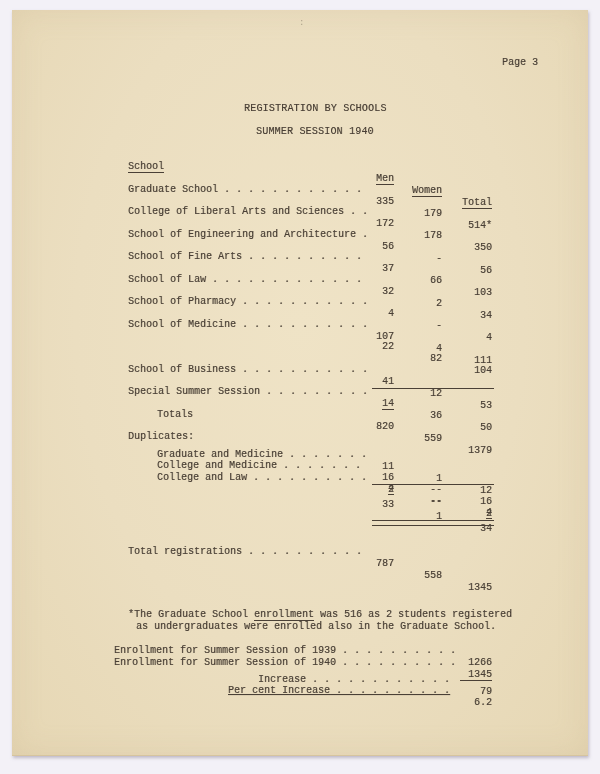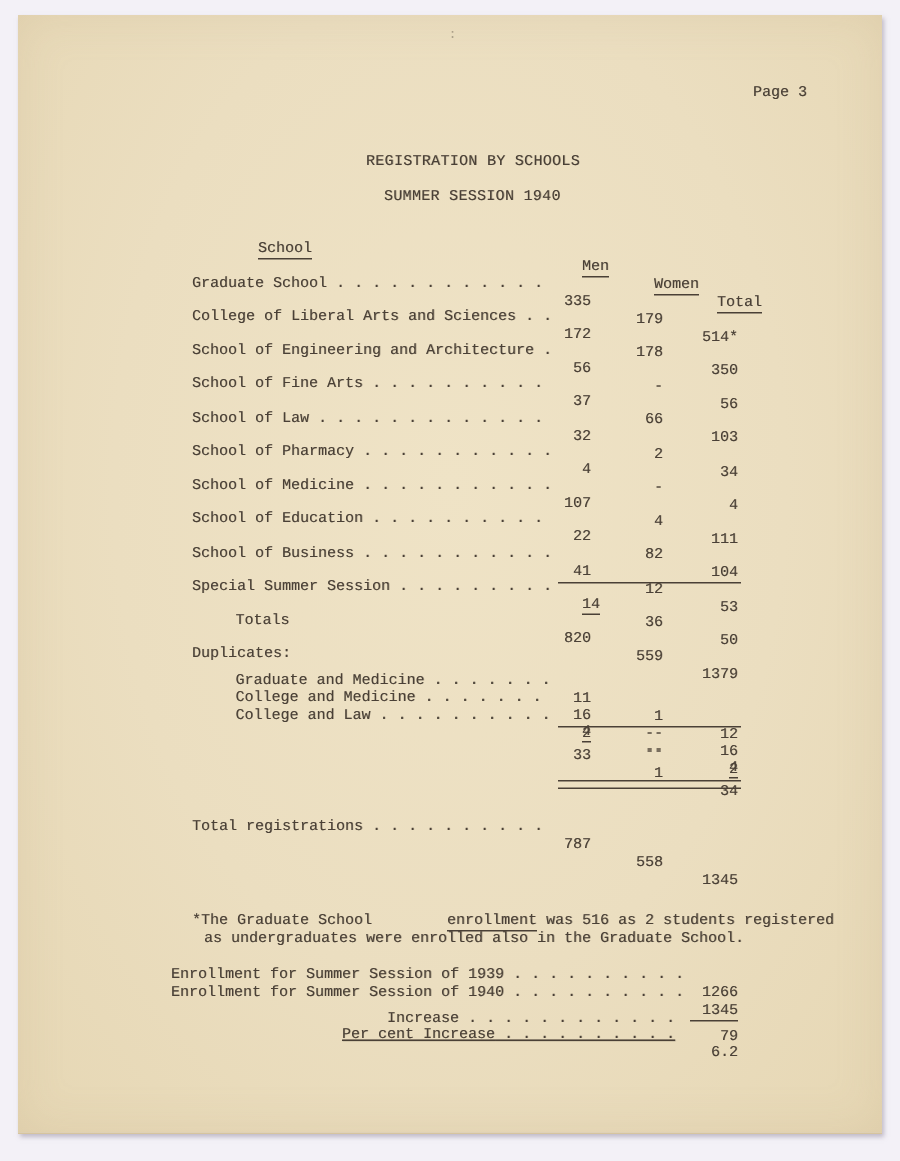--- a/index.html
+++ b/index.html
@@ -19,21 +19,21 @@
   .line{
     position:absolute;left:0;width:501px;height:12px;line-height:12px;
     font-size:10px;color:#4a4036;white-space:pre;
     text-shadow:0.4px 0.2px 0 rgba(74,64,54,0.45);
   }
   .lbl{position:absolute;left:128px;}
   .c{position:absolute;text-align:right;}
   .m{left:344px;width:50px;}
   .w{left:392px;width:50px;}
   .t{left:434px;width:58px;}
-  .ul{border-bottom:1.2px solid #4a4036;margin-left:44px;}
+  .ul{border-bottom:1.2px solid #4a4036;}
   .ul-pad{border-bottom:1.2px solid #4a4036;padding-left:8px;}
   .rule{position:absolute;left:372px;width:122px;height:0;border-top:1.3px solid #4a4036;}
   .dblrule{position:absolute;left:372px;width:122px;height:4px;border-top:1.3px solid #4a4036;border-bottom:1.3px solid #4a4036;}
   .title-line{letter-spacing:0.2px;}
   .artifact{position:absolute;font-size:9px;color:rgba(80,70,60,0.4);}
 </style>
 </head>
 <body>
 
 <div class="page">
@@ -95,21 +95,20 @@
     <span class="c w">-</span>
     <span class="c t">4</span>
   </div>
   <div class="line" style="top:307px;">
     <span class="lbl"><span>School of Medicine</span><span> . . . . . . . . . . .</span></span>
     <span class="c m">107</span>
     <span class="c w">4</span>
     <span class="c t">111</span>
   </div>
   <div class="line" style="top:329px;">
-    <span class="lbl"><span>School of Education</span><span> . . . . . . . . . .</span></span>
     <span class="c m">22</span>
     <span class="c w">82</span>
     <span class="c t">104</span>
   </div>
   <div class="line" style="top:352px;">
     <span class="lbl"><span>School of Business</span><span> . . . . . . . . . . .</span></span>
     <span class="c m">41</span>
     <span class="c w">12</span>
     <span class="c t">53</span>
   </div>

